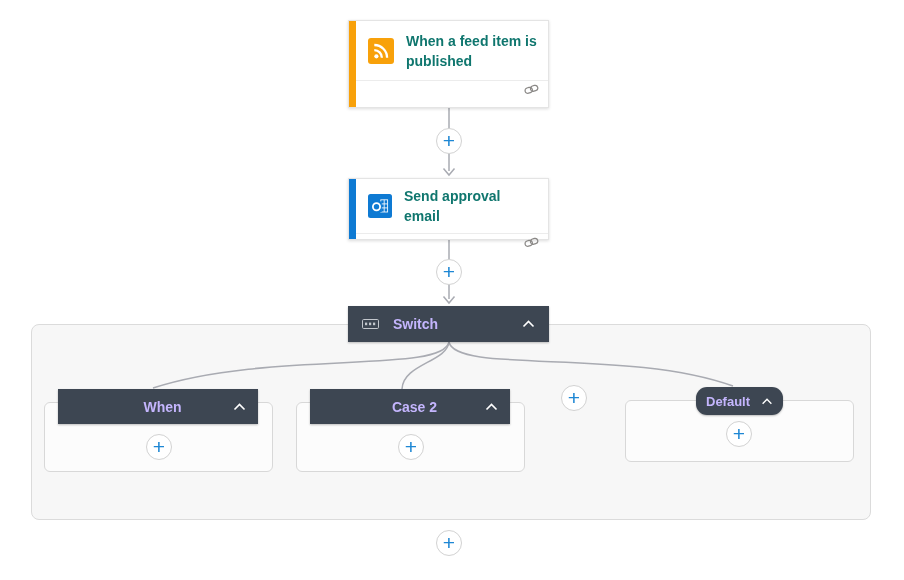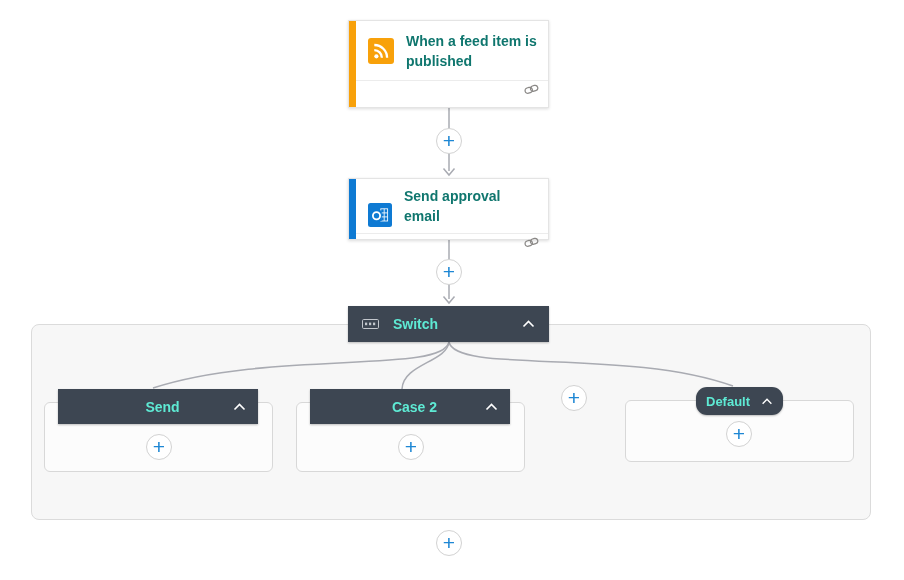--- a/index.html
+++ b/index.html
@@ -30,21 +30,21 @@
     margin-left:7px;height:21px;border-top:1px solid #ececec;
     display:flex;align-items:center;justify-content:flex-end;padding-right:9px;
   }
 
   
   .dark-header{
     position:absolute;background:#3d4652;color:#fff;z-index:5;
     display:flex;align-items:center;box-sizing:border-box;
     box-shadow:0 1px 2px rgba(0,0,0,.25);cursor:pointer;
   }
-  .dark-header .label{font-size:14px;font-weight:700;color:#5eead4;}
+  .dark-header .label{font-size:14px;font-weight:700;color:#c4b5fd;}
   .switch-header{left:348px;top:306px;width:201px;height:36px;padding:0 14px;}
   .switch-header .label{margin-left:14px;flex:1;text-align:left;}
   .case-header .label{flex:1;text-align:center;padding-left:22px;}
   .chev{display:flex;align-items:center;cursor:pointer;}
 
   
   .branch-box{
     position:absolute;background:#fcfcfc;border:1px solid #d8d8d8;
     border-radius:6px;z-index:3;box-sizing:border-box;
   }
@@ -102,21 +102,21 @@
       </span>
     </div>
   </div>
 
   <div class="plus-btn" style="left:436px;top:128px;">
     <span>+</span>
   </div>
 
   <div class="card" style="left:348px;top:178px;height:62px;">
     <div class="accent" style="background:#0E7AD3;"></div>
-    <div class="card-body" style="padding-top:7px;padding-bottom:6px;align-items:flex-end;">
+    <div class="card-body" style="padding-top:7px;padding-bottom:6px;">
       <span class="card-icon">
         <svg width="24" height="24" viewBox="0 0 24 24">
           <rect width="24" height="24" rx="2.5" fill="#0E7AD3"></rect>
           <g stroke="#ffffff" stroke-width="0.9" fill="none" opacity="0.95">
             <rect x="12.8" y="5.8" width="6.8" height="12.2"></rect>
             <line x1="12.8" y1="9.9" x2="19.6" y2="9.9"></line>
             <line x1="12.8" y1="13.9" x2="19.6" y2="13.9"></line>
             <line x1="16.2" y1="5.8" x2="16.2" y2="18"></line>
           </g>
           <rect x="3.2" y="7.4" width="10.6" height="10.6" fill="#0E7AD3"></rect>
@@ -155,21 +155,21 @@
     <span class="label">Switch</span>
     <span class="chev">
       <svg width="13" height="8" viewBox="0 0 13 8">
           <path d="M1.5 6.5 L6.5 1.5 L11.5 6.5" stroke="#fff" stroke-width="1.6" fill="none"></path>
         </svg>
     </span>
   </div>
 
   <div class="branch-box" style="left:44px;top:402px;width:229px;height:70px;"></div>
   <div class="dark-header case-header" style="left:58px;top:389px;width:200px;height:35px;padding:0 12px;">
-    <span class="label">Send</span>
+    <span class="label">When</span>
     <span class="chev">
       <svg width="13" height="8" viewBox="0 0 13 8">
           <path d="M1.5 6.5 L6.5 1.5 L11.5 6.5" stroke="#fff" stroke-width="1.6" fill="none"></path>
         </svg>
     </span>
   </div>
   <div class="plus-btn" style="left:146px;top:434px;">
     <span>+</span>
   </div>
 

